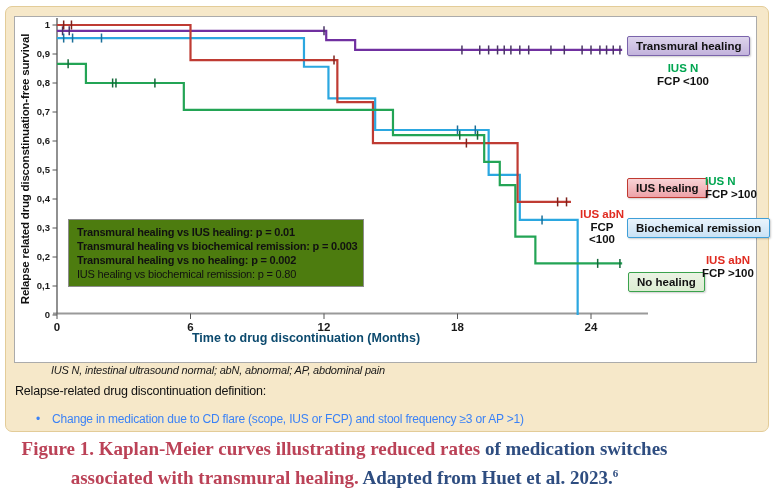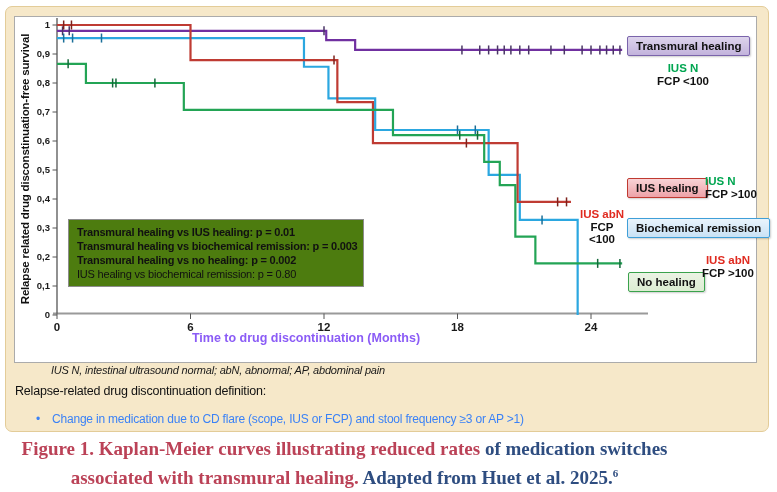--- a/index.html
+++ b/index.html
@@ -7,21 +7,21 @@
           font-family:"Liberation Sans",sans-serif;}
   .card{position:absolute;left:5px;top:6px;width:762px;height:424px;background:#f6e8c9;
         border:1px solid #e3cc98;border-radius:7px;}
   .chart-panel{position:absolute;left:14px;top:16px;width:741px;height:345px;background:#ffffff;
         border:1px solid #ababab;}
   #km-svg{position:absolute;left:0;top:0;width:777px;height:492px;pointer-events:none;}
 
   .y-title{position:absolute;left:-140px;top:163px;width:330px;text-align:center;
         transform:rotate(-90deg);font-size:11.5px;font-weight:bold;color:#111;letter-spacing:-0.2px;}
   .x-title{position:absolute;left:106px;top:331px;width:400px;text-align:center;
-        font-size:12.5px;font-weight:bold;color:#8b5cf6;}
+        font-size:12.5px;font-weight:bold;color:#0c4a6e;}
 
   .stats-box{position:absolute;left:68px;top:219px;width:278px;background:#4d7c0f;
         border:1px solid #8c8c8c;padding:5px 8px;}
   .stats-line{font-size:11px;line-height:14px;color:#111;letter-spacing:-0.2px;white-space:nowrap;}
   .stats-line.bold{font-weight:bold;}
 
   .leg-box{position:absolute;font-size:11.5px;font-weight:bold;color:#111;text-align:right;
         padding:3px 8px;border-radius:2px;white-space:nowrap;box-shadow:1px 1px 2px rgba(0,0,0,0.2);}
   .box-transmural{left:627px;top:36px;background:linear-gradient(#ddd4ec,#c2b3dc);border:1.5px solid #7a64ab;}
   .box-ius-healing{left:627px;top:178px;background:linear-gradient(#f8d3d6,#eda2a8);border:1.5px solid #c03a31;}
@@ -171,16 +171,16 @@
   </div>
 
   <div class="fn-abbrev">IUS N, intestinal ultrasound normal; abN, abnormal; AP, abdominal pain</div>
   <div class="fn-heading">Relapse-related drug discontinuation definition:</div>
   <div class="fn-bullet">
     <span class="dot">•</span><span>Change in medication due to CD flare (scope, IUS or FCP) and stool frequency ≥3 or AP &gt;1)</span>
   </div>
 
   <div class="caption">
     <div><span class="cap-red">Figure 1. Kaplan-Meier curves illustrating reduced rates </span><span class="cap-blue">of medication switches</span></div>
-    <div><span class="cap-red">associated with transmural healing. </span><span class="cap-blue">Adapted from Huet et al. 2025.</span><sup class="cap-blue">6</sup></div>
+    <div><span class="cap-red">associated with transmural healing. </span><span class="cap-blue">Adapted from Huet et al. 2023.</span><sup class="cap-blue">6</sup></div>
   </div>
 
 </div>
 
 </body></html>

